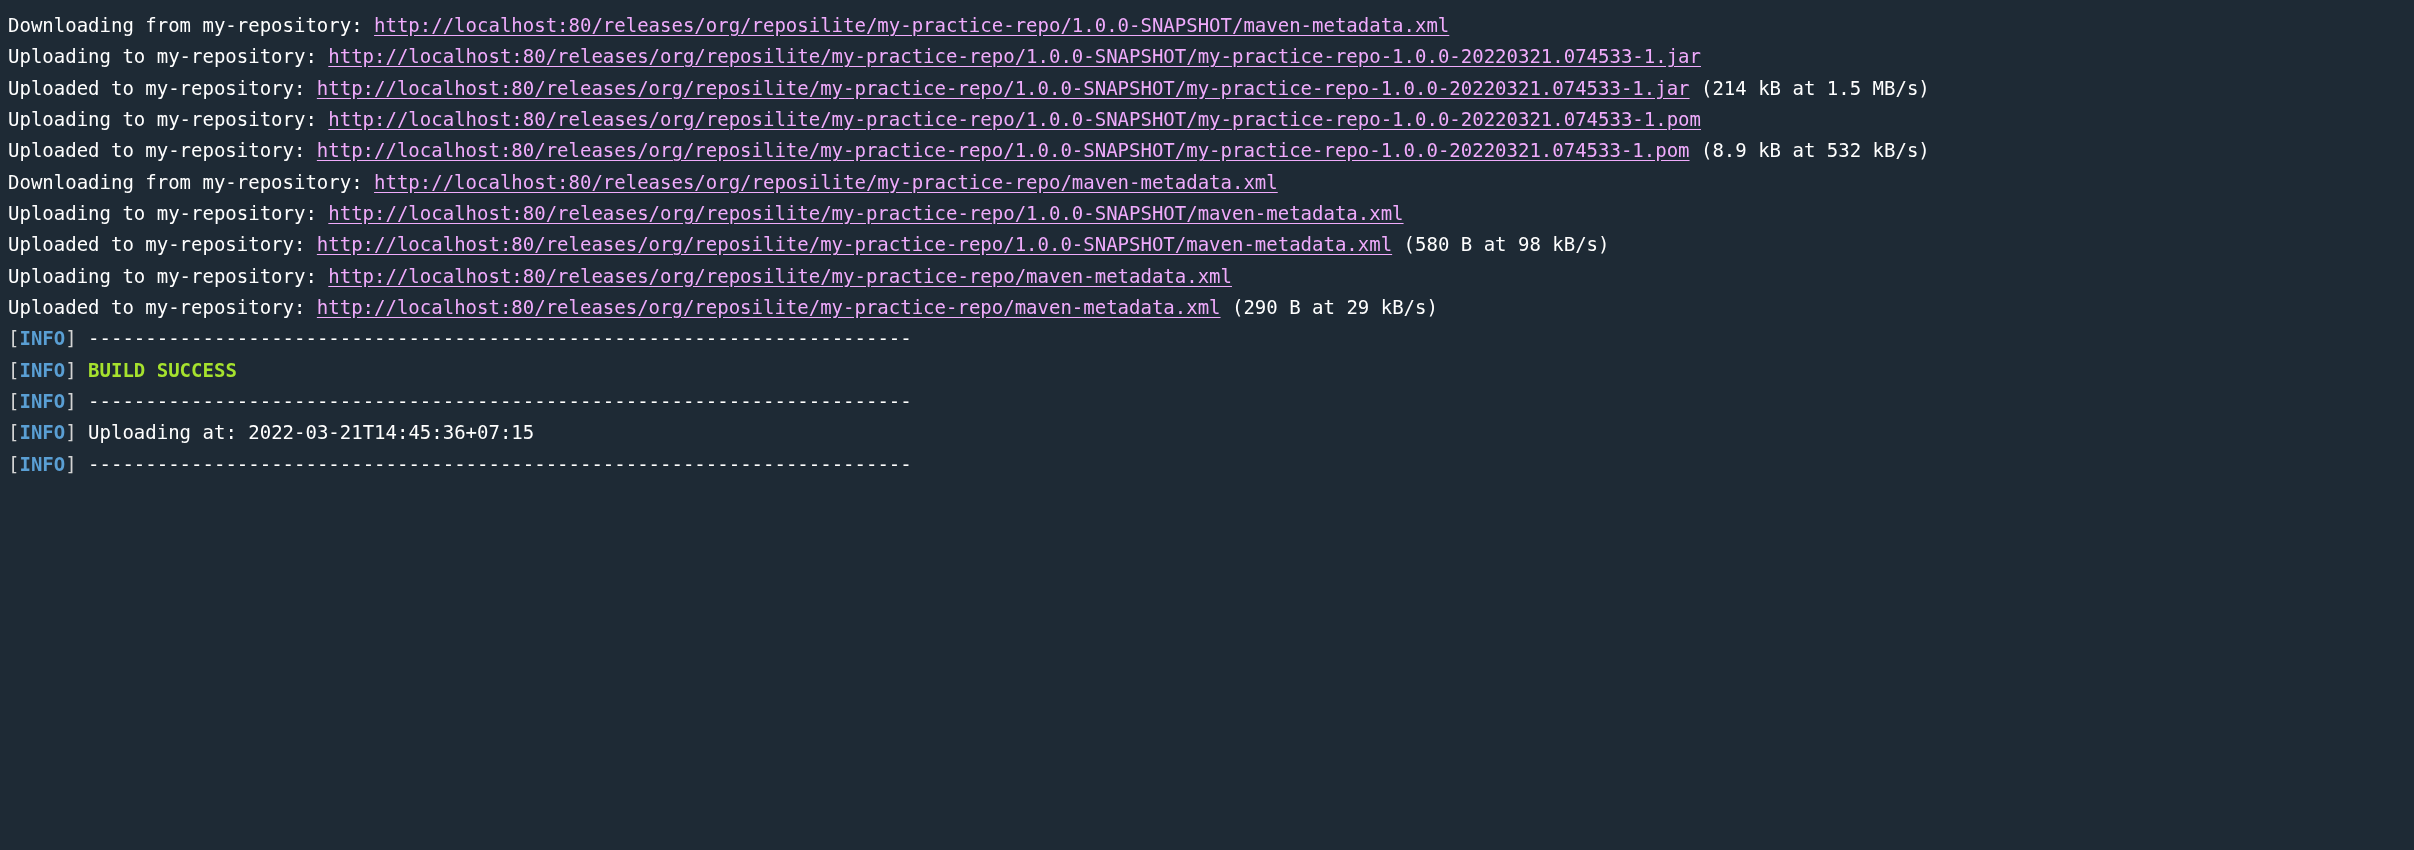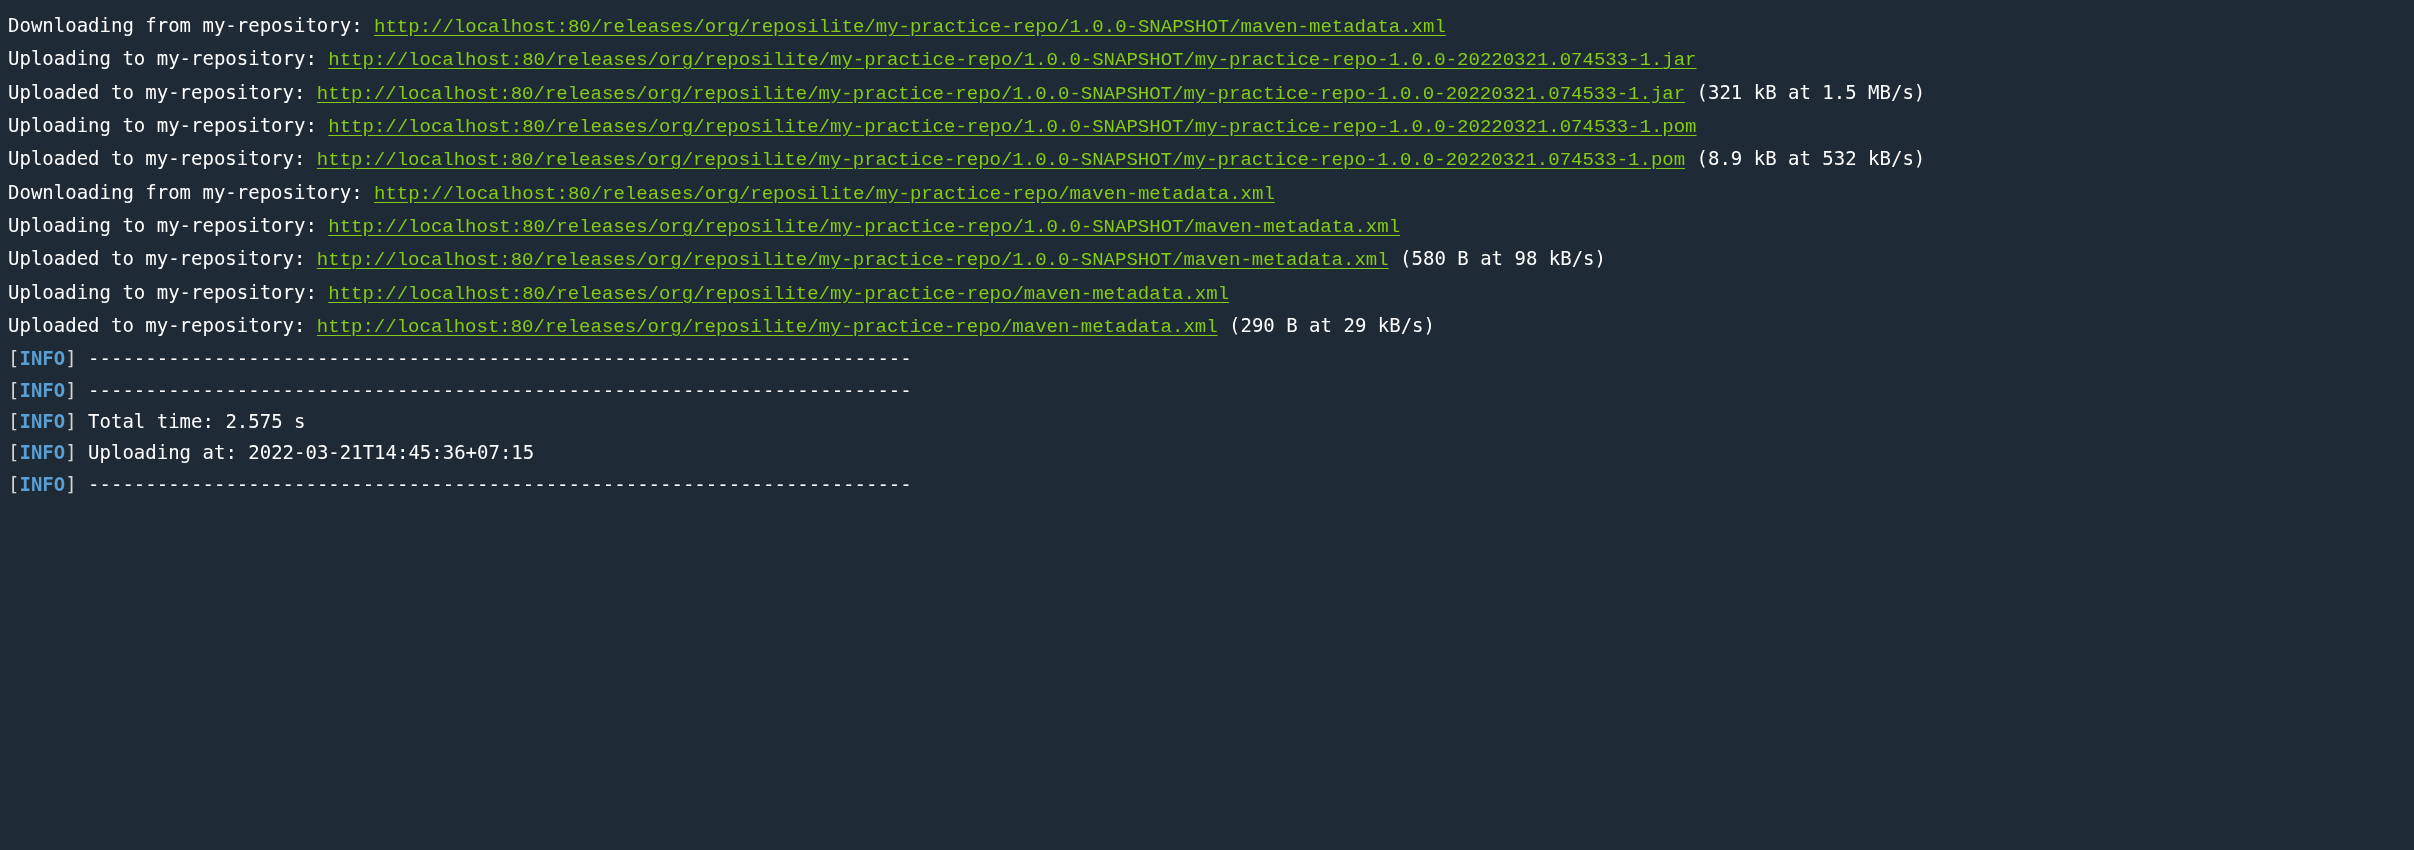--- a/index.html
+++ b/index.html
@@ -8,50 +8,49 @@
     color: #d4d4d4;
     font-family: "SF Mono", Menlo, Monaco, Consolas, monospace;
     font-size: 19px;
     line-height: 1.65;
     padding: 10px 8px;
     white-space: nowrap;
     overflow-x: auto;
   }
   .line { display: block; }
   .link {
-    color: #84cc16;
+    color: #f0abfc;
     text-decoration: underline;
     text-underline-offset: 3px;
-    font-family: Liberation Mono, monospace;
   }
   .bracket { color: #d4d4d4; }
   .info { color: #5a9fd4; font-weight: bold; }
   .success { color: #a6e22e; font-weight: bold; }
   .cursor {
     display: inline-block;
     width: 10px;
     height: 22px;
     background: #c0c5ce;
     vertical-align: text-bottom;
     margin-left: 2px;
   }
   .plain { color: #ffffff; }
 </style>
 </head>
 <body>
 
 <div id="terminal">
     <div class="line"><span class="plain">Downloading from my-repository: </span><span class="link">http://localhost:80/releases/org/reposilite/my-practice-repo/1.0.0-SNAPSHOT/maven-metadata.xml</span></div>
     <div class="line"><span class="plain">Uploading to my-repository: </span><span class="link">http://localhost:80/releases/org/reposilite/my-practice-repo/1.0.0-SNAPSHOT/my-practice-repo-1.0.0-20220321.074533-1.jar</span></div>
-    <div class="line"><span class="plain">Uploaded to my-repository: </span><span class="link">http://localhost:80/releases/org/reposilite/my-practice-repo/1.0.0-SNAPSHOT/my-practice-repo-1.0.0-20220321.074533-1.jar</span><span class="plain"> (321 kB at 1.5 MB/s)</span></div>
+    <div class="line"><span class="plain">Uploaded to my-repository: </span><span class="link">http://localhost:80/releases/org/reposilite/my-practice-repo/1.0.0-SNAPSHOT/my-practice-repo-1.0.0-20220321.074533-1.jar</span><span class="plain"> (214 kB at 1.5 MB/s)</span></div>
     <div class="line"><span class="plain">Uploading to my-repository: </span><span class="link">http://localhost:80/releases/org/reposilite/my-practice-repo/1.0.0-SNAPSHOT/my-practice-repo-1.0.0-20220321.074533-1.pom</span></div>
     <div class="line"><span class="plain">Uploaded to my-repository: </span><span class="link">http://localhost:80/releases/org/reposilite/my-practice-repo/1.0.0-SNAPSHOT/my-practice-repo-1.0.0-20220321.074533-1.pom</span><span class="plain"> (8.9 kB at 532 kB/s)</span></div>
     <div class="line"><span class="plain">Downloading from my-repository: </span><span class="link">http://localhost:80/releases/org/reposilite/my-practice-repo/maven-metadata.xml</span></div>
     <div class="line"><span class="plain">Uploading to my-repository: </span><span class="link">http://localhost:80/releases/org/reposilite/my-practice-repo/1.0.0-SNAPSHOT/maven-metadata.xml</span></div>
     <div class="line"><span class="plain">Uploaded to my-repository: </span><span class="link">http://localhost:80/releases/org/reposilite/my-practice-repo/1.0.0-SNAPSHOT/maven-metadata.xml</span><span class="plain"> (580 B at 98 kB/s)</span></div>
     <div class="line"><span class="plain">Uploading to my-repository: </span><span class="link">http://localhost:80/releases/org/reposilite/my-practice-repo/maven-metadata.xml</span></div>
     <div class="line"><span class="plain">Uploaded to my-repository: </span><span class="link">http://localhost:80/releases/org/reposilite/my-practice-repo/maven-metadata.xml</span><span class="plain"> (290 B at 29 kB/s)</span></div>
     <div class="line"><span class="bracket">[</span><span class="info">INFO</span><span class="bracket">] </span><span class="plain">------------------------------------------------------------------------</span></div>
+    <div class="line"><span class="bracket">[</span><span class="info">INFO</span><span class="bracket">] </span><span class="success">BUILD SUCCESS</span></div>
     <div class="line"><span class="bracket">[</span><span class="info">INFO</span><span class="bracket">] </span><span class="plain">------------------------------------------------------------------------</span></div>
-    <div class="line"><span class="bracket">[</span><span class="info">INFO</span><span class="bracket">] </span><span class="plain">Total time:  </span><span class="plain">2.575 s</span></div>
     <div class="line"><span class="bracket">[</span><span class="info">INFO</span><span class="bracket">] </span><span class="plain">Uploading at: </span><span class="plain">2022-03-21T14:45:36+07:15</span></div>
     <div class="line"><span class="bracket">[</span><span class="info">INFO</span><span class="bracket">] </span><span class="plain">------------------------------------------------------------------------</span></div>
   </div>
 
 </body></html>

